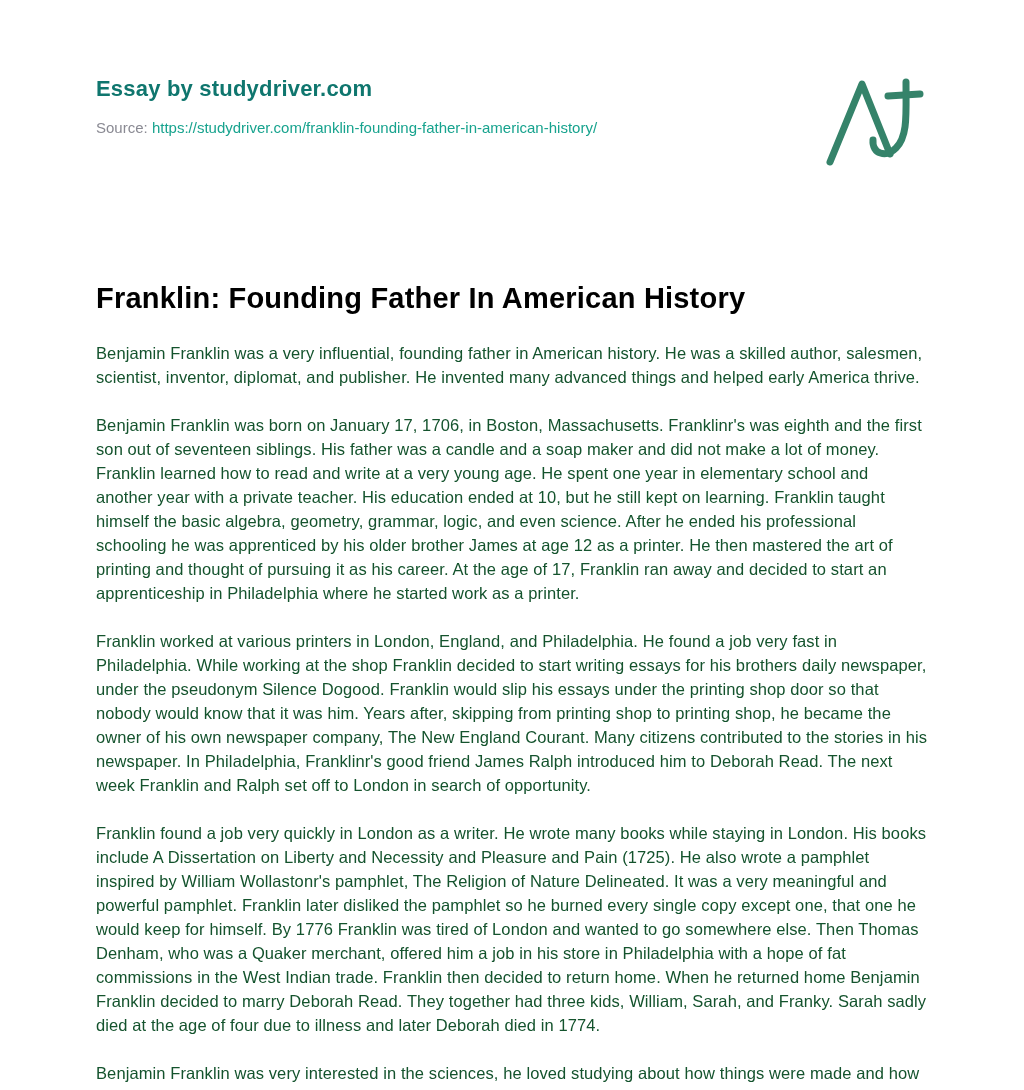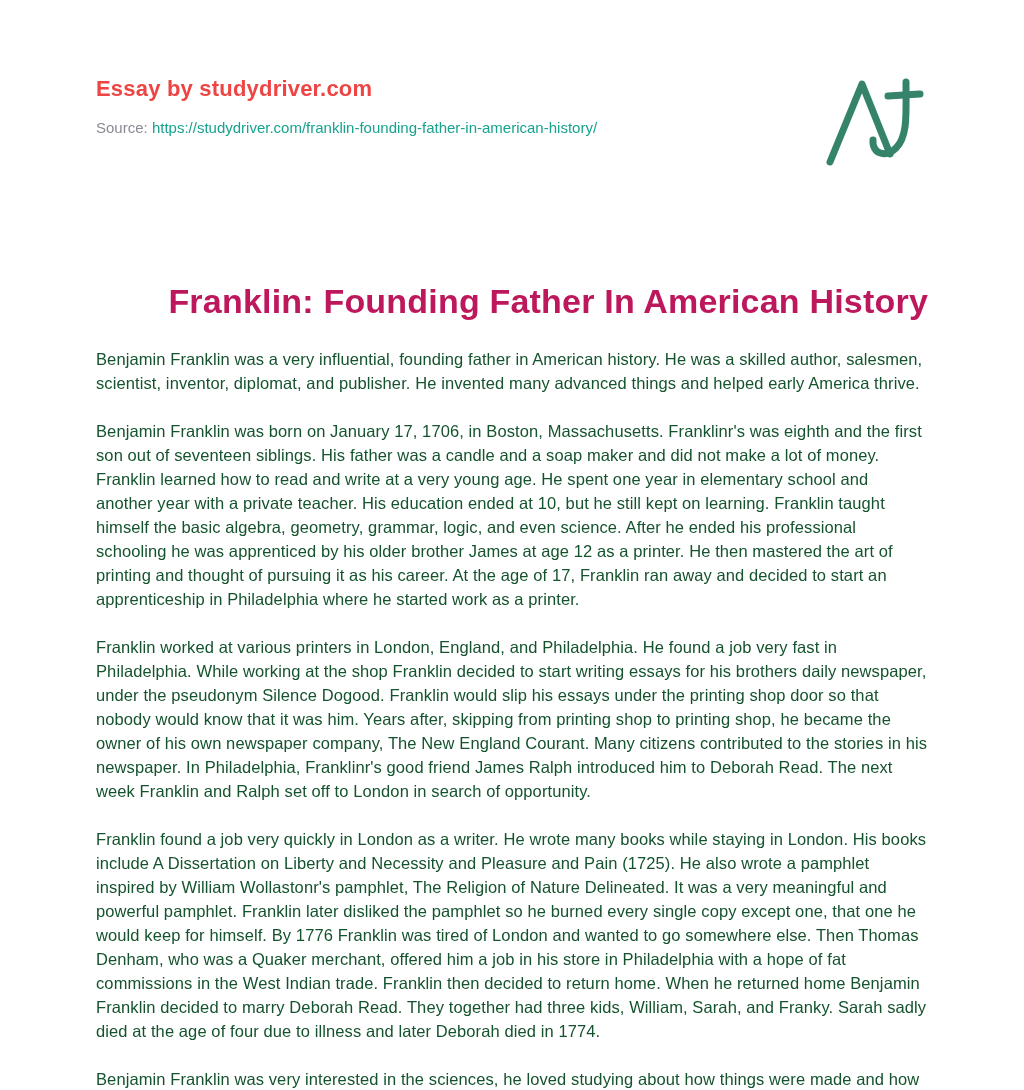--- a/index.html
+++ b/index.html
@@ -21,21 +21,21 @@
   .page-header {
     display: flex;
     justify-content: space-between;
     align-items: flex-start;
     padding-top: 76px;
   }
   .site-title {
     margin: 0;
     font-size: 22px;
     font-weight: 700;
-    color: #ef4444;
+    color: #0f766e;
     letter-spacing: 0.2px;
   }
   .source-line {
     margin-top: 16px;
     font-size: 15px;
     line-height: 20px;
   }
   .source-label {
     color: #8a8a93;
   }
@@ -46,25 +46,24 @@
   .logo {
     width: 110px;
     height: 92px;
     margin-top: -2px;
     margin-right: 2px;
     flex-shrink: 0;
   }
   .logo svg { display: block; width: 100%; height: 100%; }
   .essay-title {
     margin: 116px 0 0 0;
-    font-size: 34px;
+    font-size: 29px;
     font-weight: 700;
-    color: #be185d;
+    color: #000000;
     letter-spacing: 0.2px;
-    text-align: right;
   }
   .essay-body {
     margin-top: 26px;
   }
   .essay-body p {
     margin: 0 0 24px 0;
     font-size: 16.5px;
     line-height: 24px;
     color: #14532d;
     letter-spacing: 0.1px;

